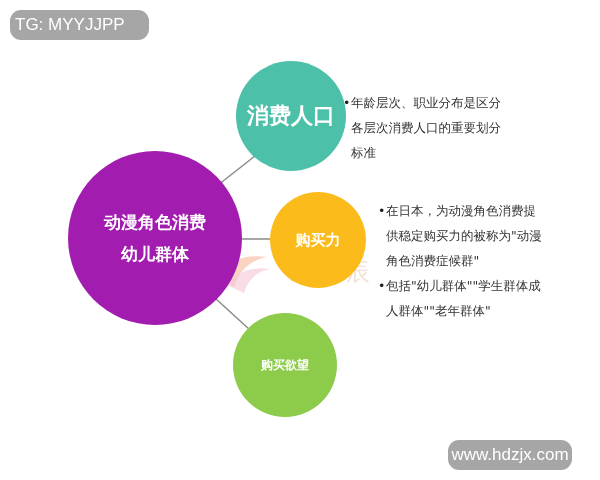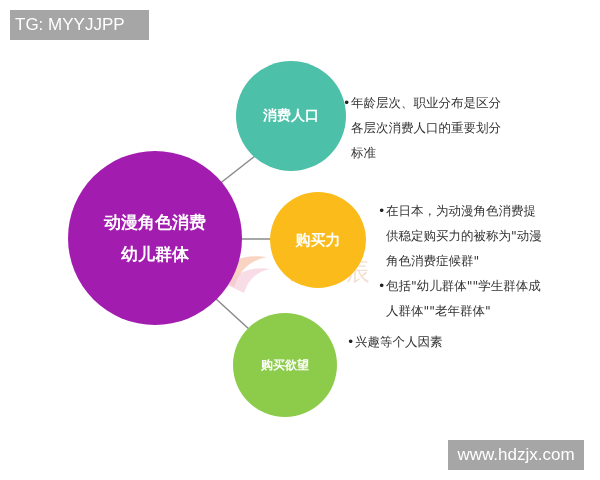--- a/index.html
+++ b/index.html
@@ -1,25 +1,25 @@
 <!DOCTYPE html>
 <html><head>
 <meta charset="utf-8">
 <style>
   html, body { margin:0; padding:0; }
   body { width:600px; height:480px; background:#ffffff; position:relative; overflow:hidden;
          font-family:"DejaVu Sans", sans-serif; }
-  .wm { position:absolute; background:#a6a6a6; color:#ffffff; font-family:"Liberation Sans", sans-serif; }
+  .wm { position:absolute; background:#a6a6a6; color:#ffffff; font-family:"Liberation Sans", sans-serif;border-radius:11px; }
   #wm-top { left:10px; top:10px; width:139px; height:30px; font-size:17px; line-height:30px; padding-left:5px; box-sizing:border-box; }
-  #wm-bottom { left:448px; top:440px; width:136px; height:30px; font-size:17px; line-height:30px; text-align:center; }
+  #wm-bottom { left:448px; top:440px; width:124px; height:30px; font-size:17px; line-height:30px; text-align:center; }
   svg.lines { position:absolute; left:0; top:0; }
   .circle { position:absolute; border-radius:50%; display:flex; align-items:center; justify-content:center;
             color:#ffffff; font-weight:bold; text-align:center; }
   #c-main { left:68px; top:151px; width:174px; height:174px; background:#a21caf; font-size:17px; line-height:32px; }
-  #c-pop { left:236px; top:61px; width:110px; height:110px; background:#4cc0a8; font-size:14px; }
+  #c-pop { left:236px; top:61px; width:110px; height:110px; background:#4cc0a8; font-size:22px; }
   #c-power { left:270px; top:192px; width:96px; height:96px; background:#fbbb1a; font-size:15px; }
   #c-desire { left:233px; top:313px; width:104px; height:104px; background:#8ccc4a; font-size:12px; }
   .logo { position:absolute; left:212px; top:247px; width:60px; height:50px; }
   .logo-text { position:absolute; left:290px; top:256px; color:#f3dcd0; font-size:24px; letter-spacing:4px; opacity:0.9; }
   .bullets { position:absolute; color:#333333; font-size:12.5px; line-height:25px; }
   .bullets .item { position:relative; padding-left:8px; }
   .bullets .item::before { content:"•"; position:absolute; left:0; top:0; color:#222; }
   #b-pop { left:343px; top:90px; width:165px; }
   #b-power { left:378px; top:198px; width:170px; }
   #b-desire { left:347px; top:329px; width:170px; }
@@ -61,16 +61,15 @@
 <div id="b-pop" class="bullets">
   <div class="item">年龄层次、职业分布是区分各层次消费人口的重要划分标准</div>
 </div>
 
 <div id="b-power" class="bullets">
   <div class="item">在日本，为动漫角色消费提供稳定购买力的被称为"动漫角色消费症候群"</div>
   <div class="item">包括"幼儿群体""学生群体成人群体""老年群体"</div>
 </div>
 
 <div id="b-desire" class="bullets">
-  <div class="item">兴趣等个人因素</div>
 </div>
 
 <div id="wm-bottom" class="wm">www.hdzjx.com</div>
 
 </body></html>

